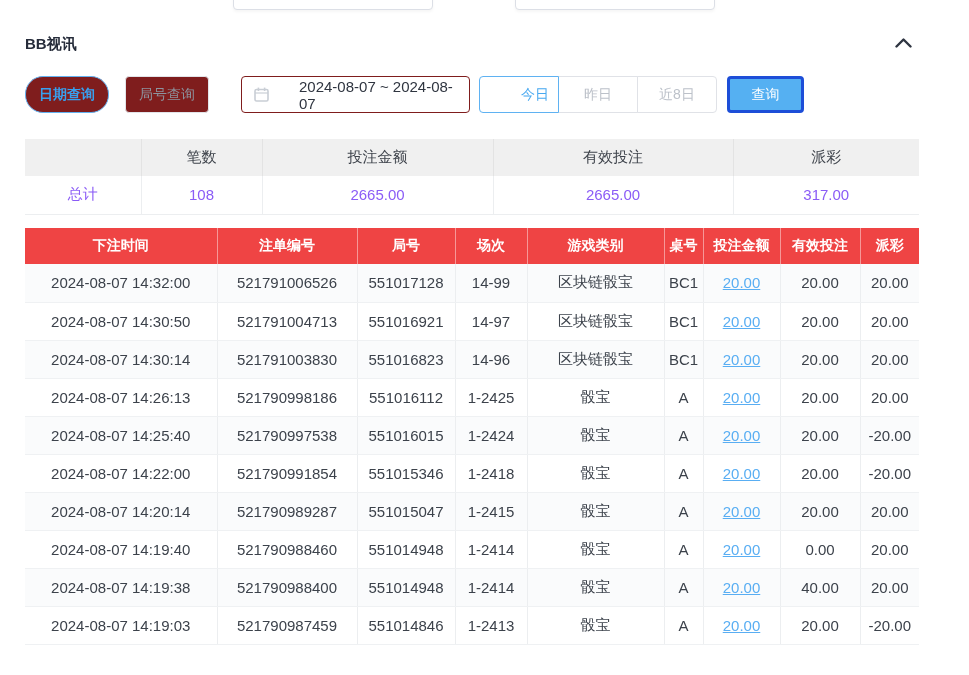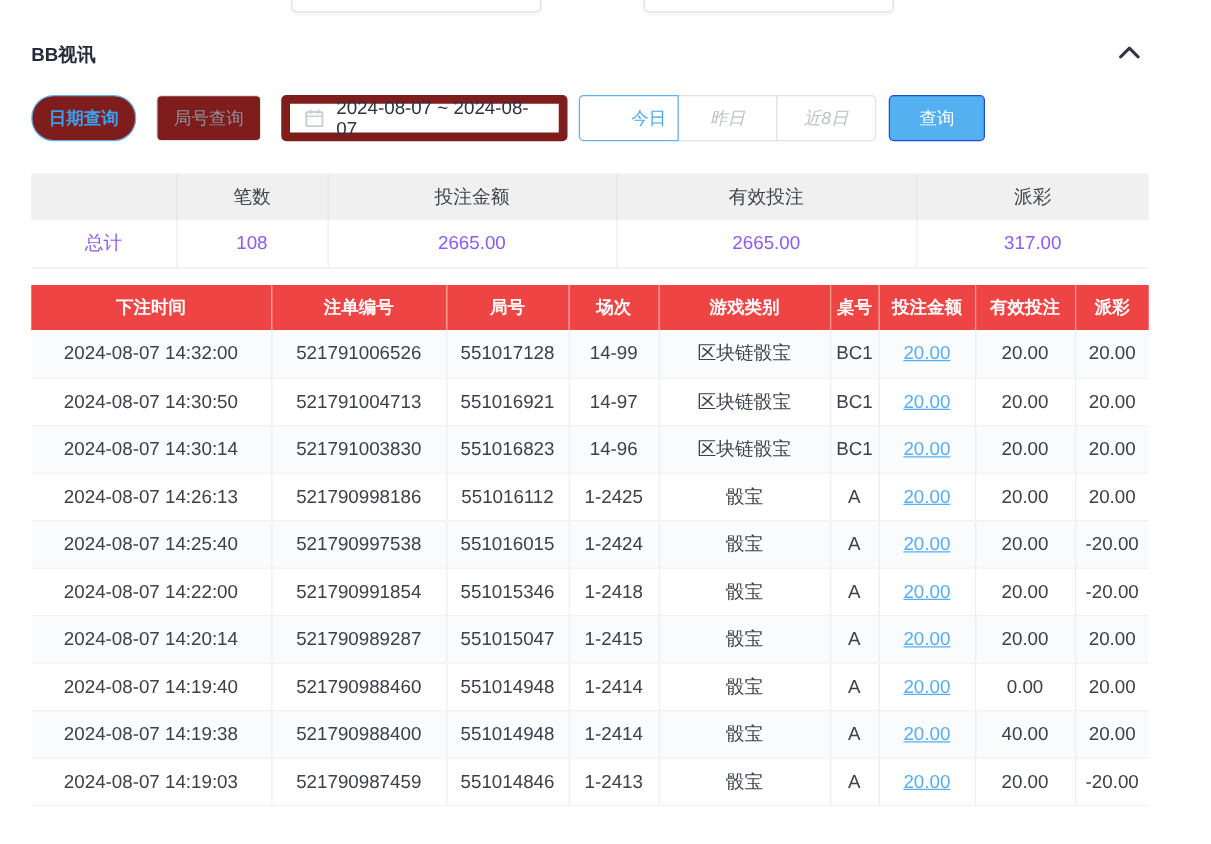--- a/index.html
+++ b/index.html
@@ -22,33 +22,33 @@
 
   
   .filter-bar { position:absolute; left:25px; top:76px; height:37px;
     display:flex; align-items:stretch; }
   .btn { display:flex; align-items:center; justify-content:center;
     background:#7f1d1d; font-size:14px; cursor:pointer; white-space:nowrap; }
   .btn-pill { width:84px; border:1px solid #63b2f1; border-radius:18px;
     color:#38a0ef; font-weight:bold; }
   .btn-plain { width:84px; margin-left:16px; border:1px solid #e2e4e9;
     border-radius:4px; color:#8d939e; }
-  .date-input { margin-left:16px; width:229px; border:7px solid #7f1d1d;
+  .date-input { margin-left:32px; width:229px; border:1px solid #7f1d1d;
     border-radius:4px; display:flex; align-items:center; padding:0 12px;
-    background:#fff; cursor:pointer; }
+    background:#fff; cursor:pointer;gap:20px; }
   .date-input .cal { margin-right:10px; display:flex; }
   .date-input .val { font-size:15px; color:#2f3540; }
   .seg-group { display:flex; margin-left:9px; }
   .seg { width:80px; border:1px solid #e0e2e7; background:#fff; color:#bcc1c9;
     display:flex; align-items:center; justify-content:center; font-size:14px; cursor:pointer; }
-  .seg + .seg { margin-left:-1px;font-style:italic; }
+  .seg + .seg { margin-left:-1px; }
   .seg.first { border-radius:4px 0 0 4px; }
   .seg.last { border-radius:0 4px 4px 0; }
   .seg.active { border:1px solid #5fb2f2; color:#47a8f0; z-index:2;padding-left:32px; }
-  .btn-primary { margin-left:10px; width:77px; background:#55b0f2; border:1px solid #1d4ed8;
+  .btn-primary { margin-left:10px; width:77px; background:#55b0f2; border:3px solid #1d4ed8;
     border-radius:4px; color:#fff; font-size:14px;text-align:center; }
 
   
   table { border-collapse:collapse; table-layout:fixed; }
   .summary-table { position:absolute; left:25px; top:139px; width:894px; }
   .summary-table th { height:37px; background:#f0f0f0; font-weight:normal;
     font-size:15px; color:#3f444c; border-right:1px solid #e3e3e3; }
   .summary-table th:last-child { border-right:none; }
   .summary-table td { height:38px; text-align:center; font-size:15px; color:#8b5cf6;
     border-right:1px solid #eceef0; border-bottom:1px solid #eceef0; background:#fff; }

